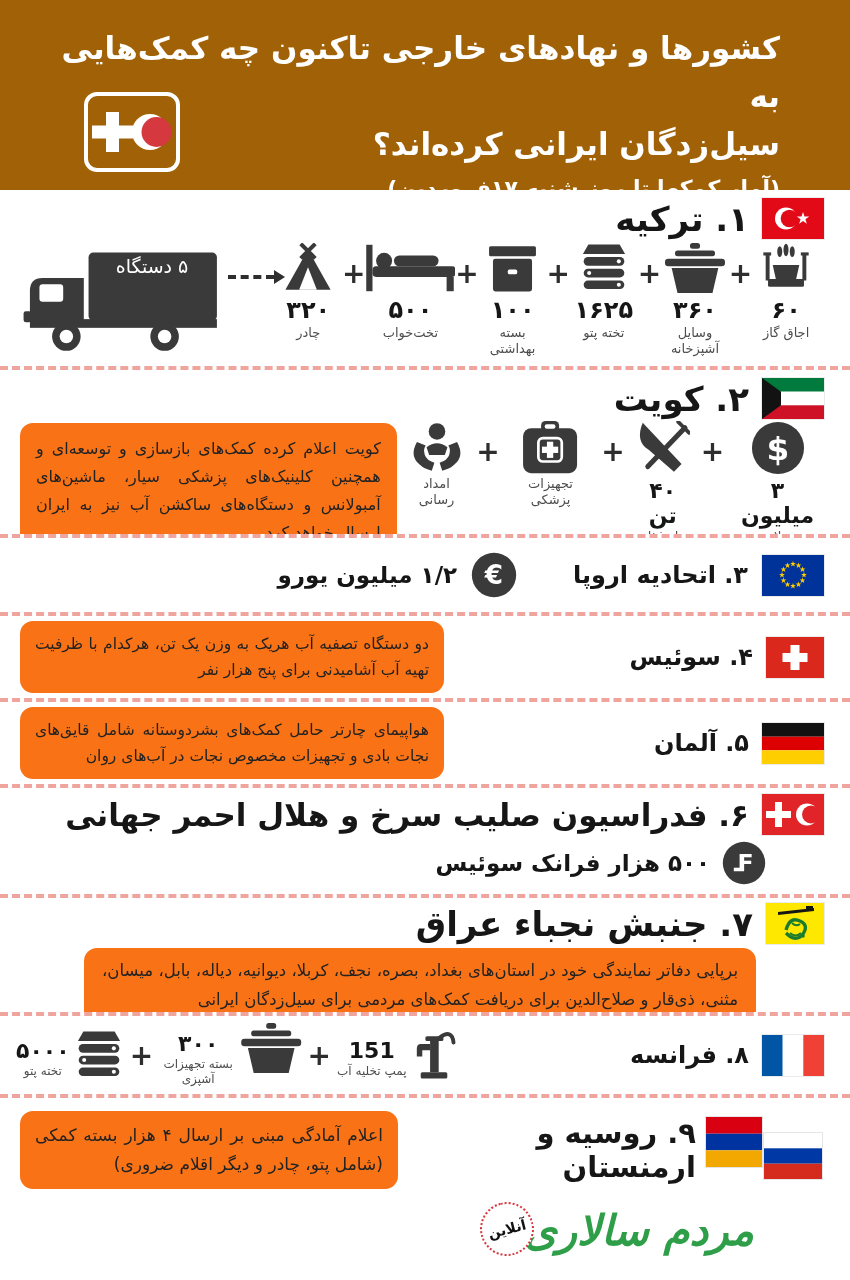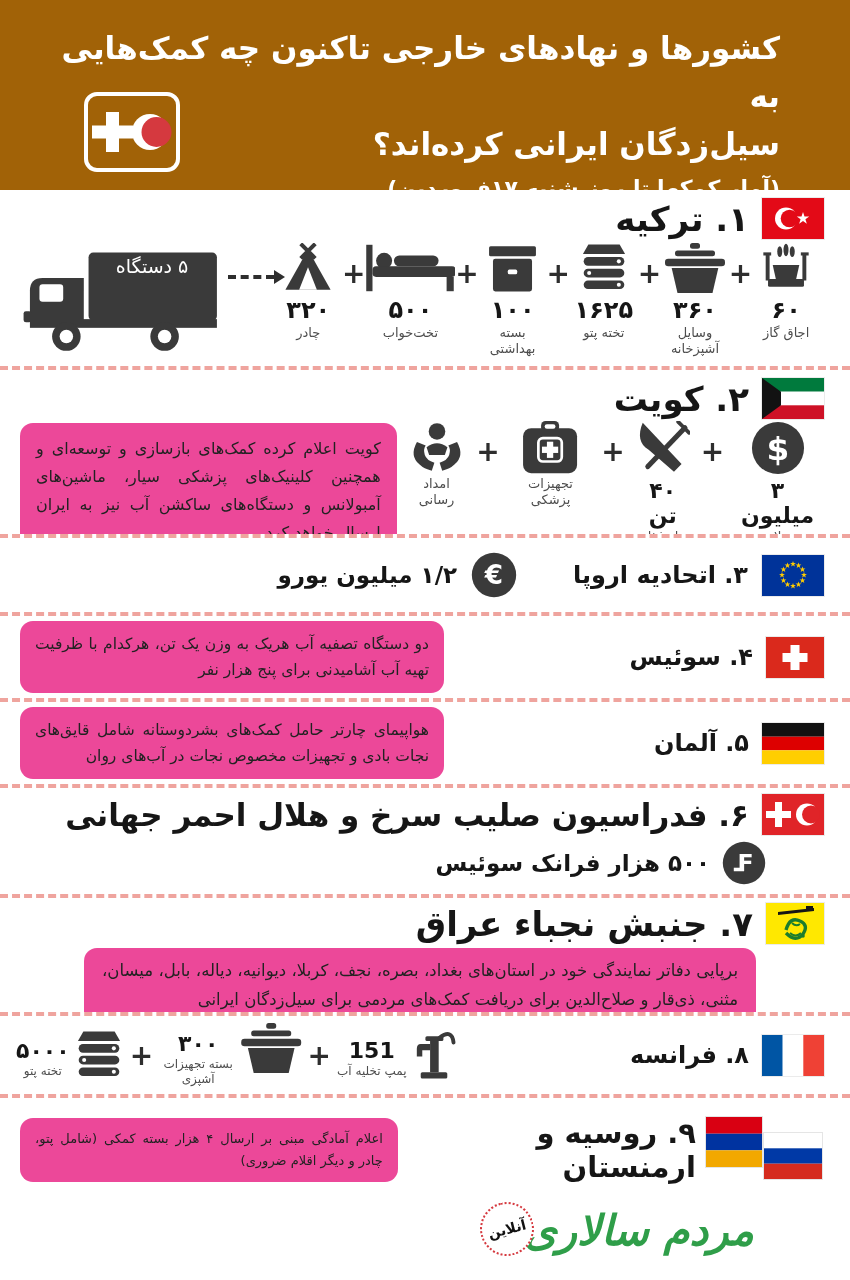--- a/index.html
+++ b/index.html
@@ -38,21 +38,21 @@
     border-top: 7px solid transparent; border-bottom: 7px solid transparent; border-left: 11px solid #2e2e2e; }
   .truck-wrap { position: relative; width: 206px; }
   .truck-label { position: absolute; top: 12px; left: 64px; width: 132px; text-align: center; color: #fff; font-size: 19px; }
 
   
   #kuwait { height: 168px; padding: 8px 26px 0 20px; }
   .kw-row { display: flex; align-items: flex-start; margin-top: 2px; gap: 7px; }
   .kw-item { display: flex; flex-direction: column; align-items: center; text-align: center; min-width: 62px; }
   .kw-item svg { height: 54px; width: auto; }
   .kw-item .val { font-size: 22px; }
-  .note { background: #ec4899; border-radius: 13px; padding: 12px 16px; font-size: 16px;
+  .note { background: #f97316; border-radius: 13px; padding: 12px 16px; font-size: 16px;
           line-height: 1.75; text-align: justify; color: #222; }
   .kw-note { width: 382px; margin-right: auto; margin-top: 2px; }
 
   
   #eu { height: 78px; padding: 0 26px 0 20px; display: flex; align-items: center; gap: 14px; }
   .coin { flex: 0 0 auto; }
   #eu .coin { margin-right: 42px; }
   .amount { font-size: 23px; font-weight: bold; }
 
   
@@ -78,21 +78,21 @@
   .fr-cap .lbl { font-size: 12px; max-width: 78px; }
   #france .plus { margin-top: 0; }
 
   
   #russia { height: 104px; padding: 0 26px 0 20px; display: flex; align-items: center; gap: 10px; border-bottom: none; }
   #russia h2 { font-size: 29px; }
   .flags-combo { position: relative; width: 118px; height: 66px; flex: 0 0 auto; }
   .flags-combo svg { position: absolute; box-shadow: 0 0 0 1px rgba(0,0,0,.10); }
   .flag-am { left: 0; top: 0; }
   .flag-ru { left: 58px; top: 16px; }
-  .ru-note { width: 396px; margin-right: auto; font-size: 13px; line-height: 1.7; padding: 10px 15px; }
+  .ru-note { width: 396px; margin-right: auto; font-size: 17px; line-height: 1.7; padding: 10px 15px; }
 
   
   #footer { height: 78px; display: flex; align-items: flex-start; justify-content: flex-start;
             padding: 6px 96px 0 0; border-bottom: none; }
   .logo-text { font-size: 42px; font-weight: bold; font-style: italic; color: #2f9e49; line-height: 1.1; }
   .stamp { width: 54px; height: 54px; border: 2.5px dotted #d5393f; border-radius: 50%;
            display: flex; align-items: center; justify-content: center;
            transform: rotate(-14deg); margin-right: -10px; margin-top: -6px; background: #fff; }
   .stamp span { font-size: 14px; font-weight: bold; color: #111; }
 </style>

